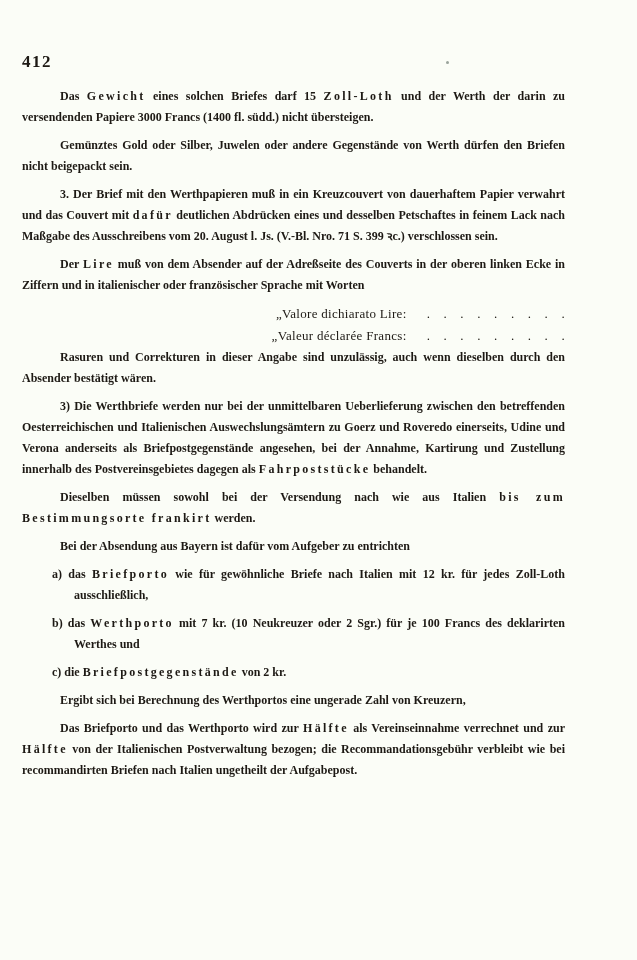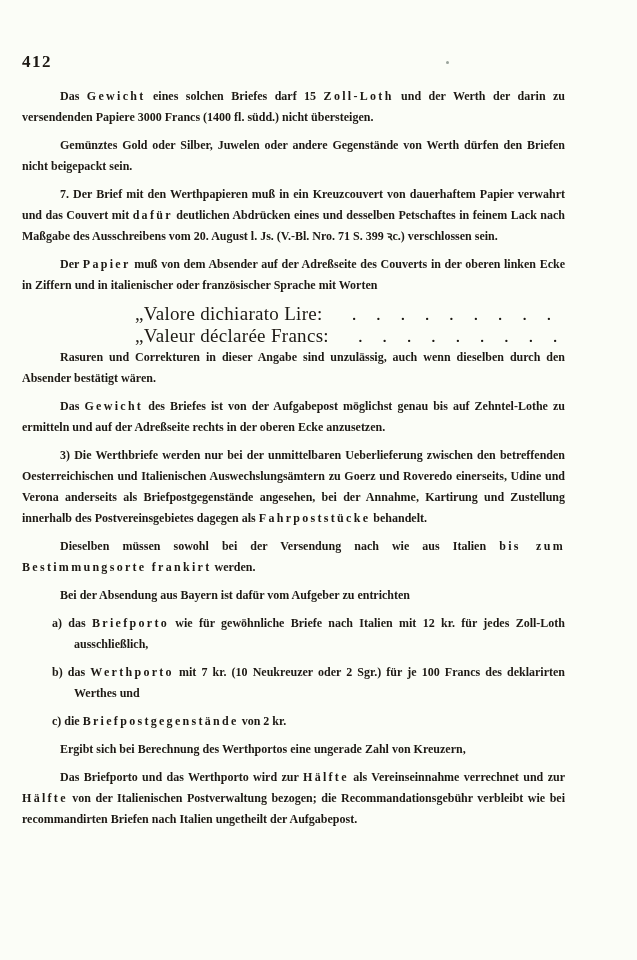--- a/index.html
+++ b/index.html
@@ -30,24 +30,24 @@
     font-size: 12px;
     line-height: 21px;
     font-weight: bold;
     text-align: justify;
     color: #1d1914;
   }
   p.body  { text-indent: 38px; }
   p.flush { text-indent: 0; }
   p.quote {
     font-weight: normal;
-    text-align: left;
+    text-align: right;
     text-indent: 0;
     margin: 0 0 1px 113px;
-    font-size: 19px;
+    font-size: 13px;
     letter-spacing: 0.3px;
   }
   p.item {
     margin-left: 30px;
     padding-left: 22px;
     text-indent: -22px;
   }
   .g { letter-spacing: 2.3px; }
   .speck {
     position: absolute;
@@ -61,26 +61,25 @@
 </style>
 </head>
 <body>
 
 <div class="page">
   <div class="speck"></div>
   <div class="page-number">412</div>
   <div class="content">
       <p class="body"><span>Das </span><span class="g">Gewicht</span><span> eines solchen Briefes darf 15 </span><span class="g">Zoll-Loth</span><span> und der Werth der darin zu versendenden Papiere 3000 Francs (1400 fl. südd.) nicht übersteigen.</span></p>
       <p class="body"><span>Gemünztes Gold oder Silber, Juwelen oder andere Gegenstände von Werth dürfen den Briefen nicht beigepackt sein.</span></p>
-      <p class="body"><span>7. Der Brief mit den Werthpapieren muß in ein Kreuzcouvert von dauerhaftem Papier verwahrt und das Couvert mit </span><span class="g">dafür</span><span> deutlichen Abdrücken eines und desselben Petschaftes in feinem Lack nach Maßgabe des Ausschreibens vom 20. August l. Js. (V.-Bl. Nro. 71 S. 399 ꝛc.) verschlossen sein.</span></p>
-      <p class="body"><span>Der </span><span class="g">Papier</span><span> muß von dem Absender auf der Adreßseite des Couverts in der oberen linken Ecke in Ziffern und in italienischer oder französischer Sprache mit Worten</span></p>
+      <p class="body"><span>3. Der Brief mit den Werthpapieren muß in ein Kreuzcouvert von dauerhaftem Papier verwahrt und das Couvert mit </span><span class="g">dafür</span><span> deutlichen Abdrücken eines und desselben Petschaftes in feinem Lack nach Maßgabe des Ausschreibens vom 20. August l. Js. (V.-Bl. Nro. 71 S. 399 ꝛc.) verschlossen sein.</span></p>
+      <p class="body"><span>Der </span><span class="g">Lire</span><span> muß von dem Absender auf der Adreßseite des Couverts in der oberen linken Ecke in Ziffern und in italienischer oder französischer Sprache mit Worten</span></p>
       <p class="quote"><span>„Valore dichiarato Lire:  . . . . . . . . .</span></p>
       <p class="quote"><span>„Valeur déclarée Francs:  . . . . . . . . .</span></p>
       <p class="body"><span>Rasuren und Correkturen in dieser Angabe sind unzulässig, auch wenn dieselben durch den Absender bestätigt wären.</span></p>
-      <p class="body"><span>Das </span><span class="g">Gewicht</span><span> des Briefes ist von der Aufgabepost möglichst genau bis auf Zehntel-Lothe zu ermitteln und auf der Adreßseite rechts in der oberen Ecke anzusetzen.</span></p>
       <p class="body"><span>3) Die Werthbriefe werden nur bei der unmittelbaren Ueberlieferung zwischen den betreffenden Oesterreichischen und Italienischen Auswechslungsämtern zu Goerz und Roveredo einerseits, Udine und Verona anderseits als Briefpostgegenstände angesehen, bei der Annahme, Kartirung und Zustellung innerhalb des Postvereinsgebietes dagegen als </span><span class="g">Fahrpoststücke</span><span> behandelt.</span></p>
       <p class="body"><span>Dieselben müssen sowohl bei der Versendung nach wie aus Italien </span><span class="g">bis zum Bestimmungsorte frankirt</span><span> werden.</span></p>
       <p class="body"><span>Bei der Absendung aus Bayern ist dafür vom Aufgeber zu entrichten</span></p>
       <p class="item"><span>a)</span> <span>das </span><span class="g">Briefporto</span><span> wie für gewöhnliche Briefe nach Italien mit 12 kr. für jedes Zoll-Loth ausschließlich,</span></p>
       <p class="item"><span>b)</span> <span>das </span><span class="g">Werthporto</span><span> mit 7 kr. (10 Neukreuzer oder 2 Sgr.) für je 100 Francs des deklarirten Werthes und</span></p>
       <p class="item"><span>c)</span> <span>die </span><span class="g">Briefpostgegenstände</span><span> von 2 kr.</span></p>
       <p class="body"><span>Ergibt sich bei Berechnung des Werthportos eine ungerade Zahl von Kreuzern,</span></p>
       <p class="body"><span>Das Briefporto und das Werthporto wird zur </span><span class="g">Hälfte</span><span> als Vereinseinnahme verrechnet und zur </span><span class="g">Hälfte</span><span> von der Italienischen Postverwaltung bezogen; die Recommandationsgebühr verbleibt wie bei recommandirten Briefen nach Italien ungetheilt der Aufgabepost.</span></p>
     </div>
 </div>

